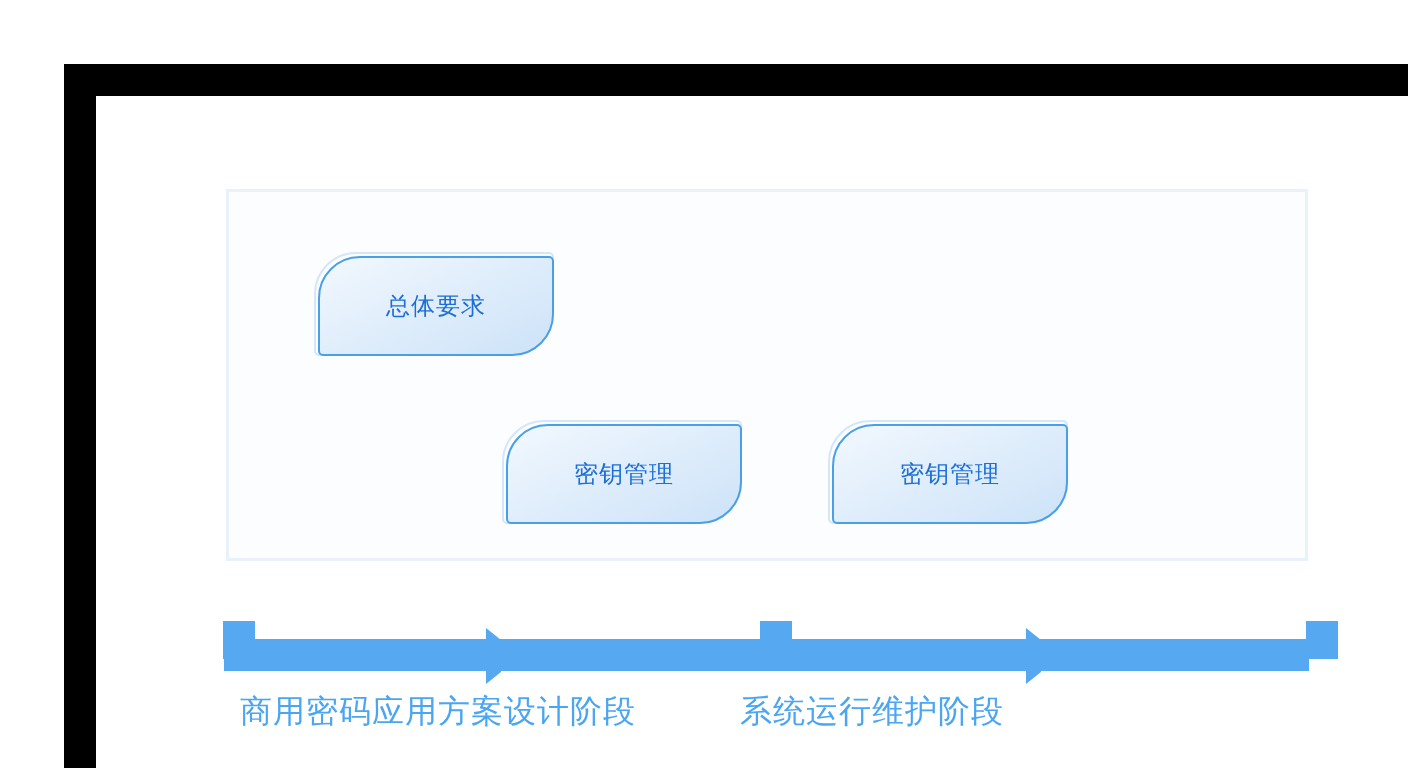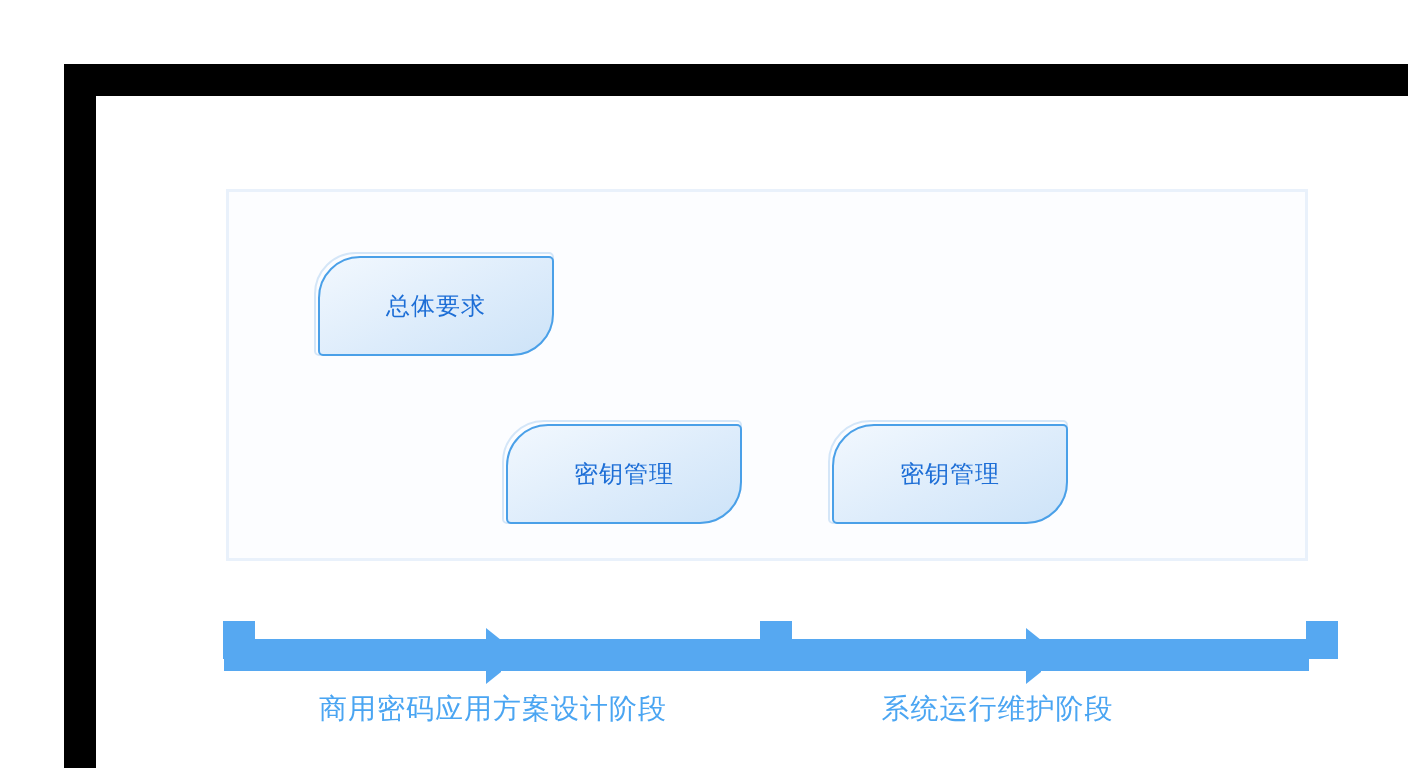--- a/index.html
+++ b/index.html
@@ -75,23 +75,22 @@
     border-left: 15px solid #56a8f1;
     border-top: 12px solid transparent;
     border-bottom: 12px solid transparent;
   }
   .arrow-1 { left: 422px; }
   .arrow-2 { left: 962px; }
 
   .phase-label {
     position: absolute; top: 610px;
     color: #4aa5f2;
-    font-size: 28px;
+    font-size: 32px;
     letter-spacing: 1px;
-    text-align: center;
     white-space: nowrap;
   }
   .phase-1 { left: 160px; width: 538px; }
   .phase-2 { left: 660px; width: 547px; }
 </style>
 </head>
 <body>
 
 <div class="frame">
 

